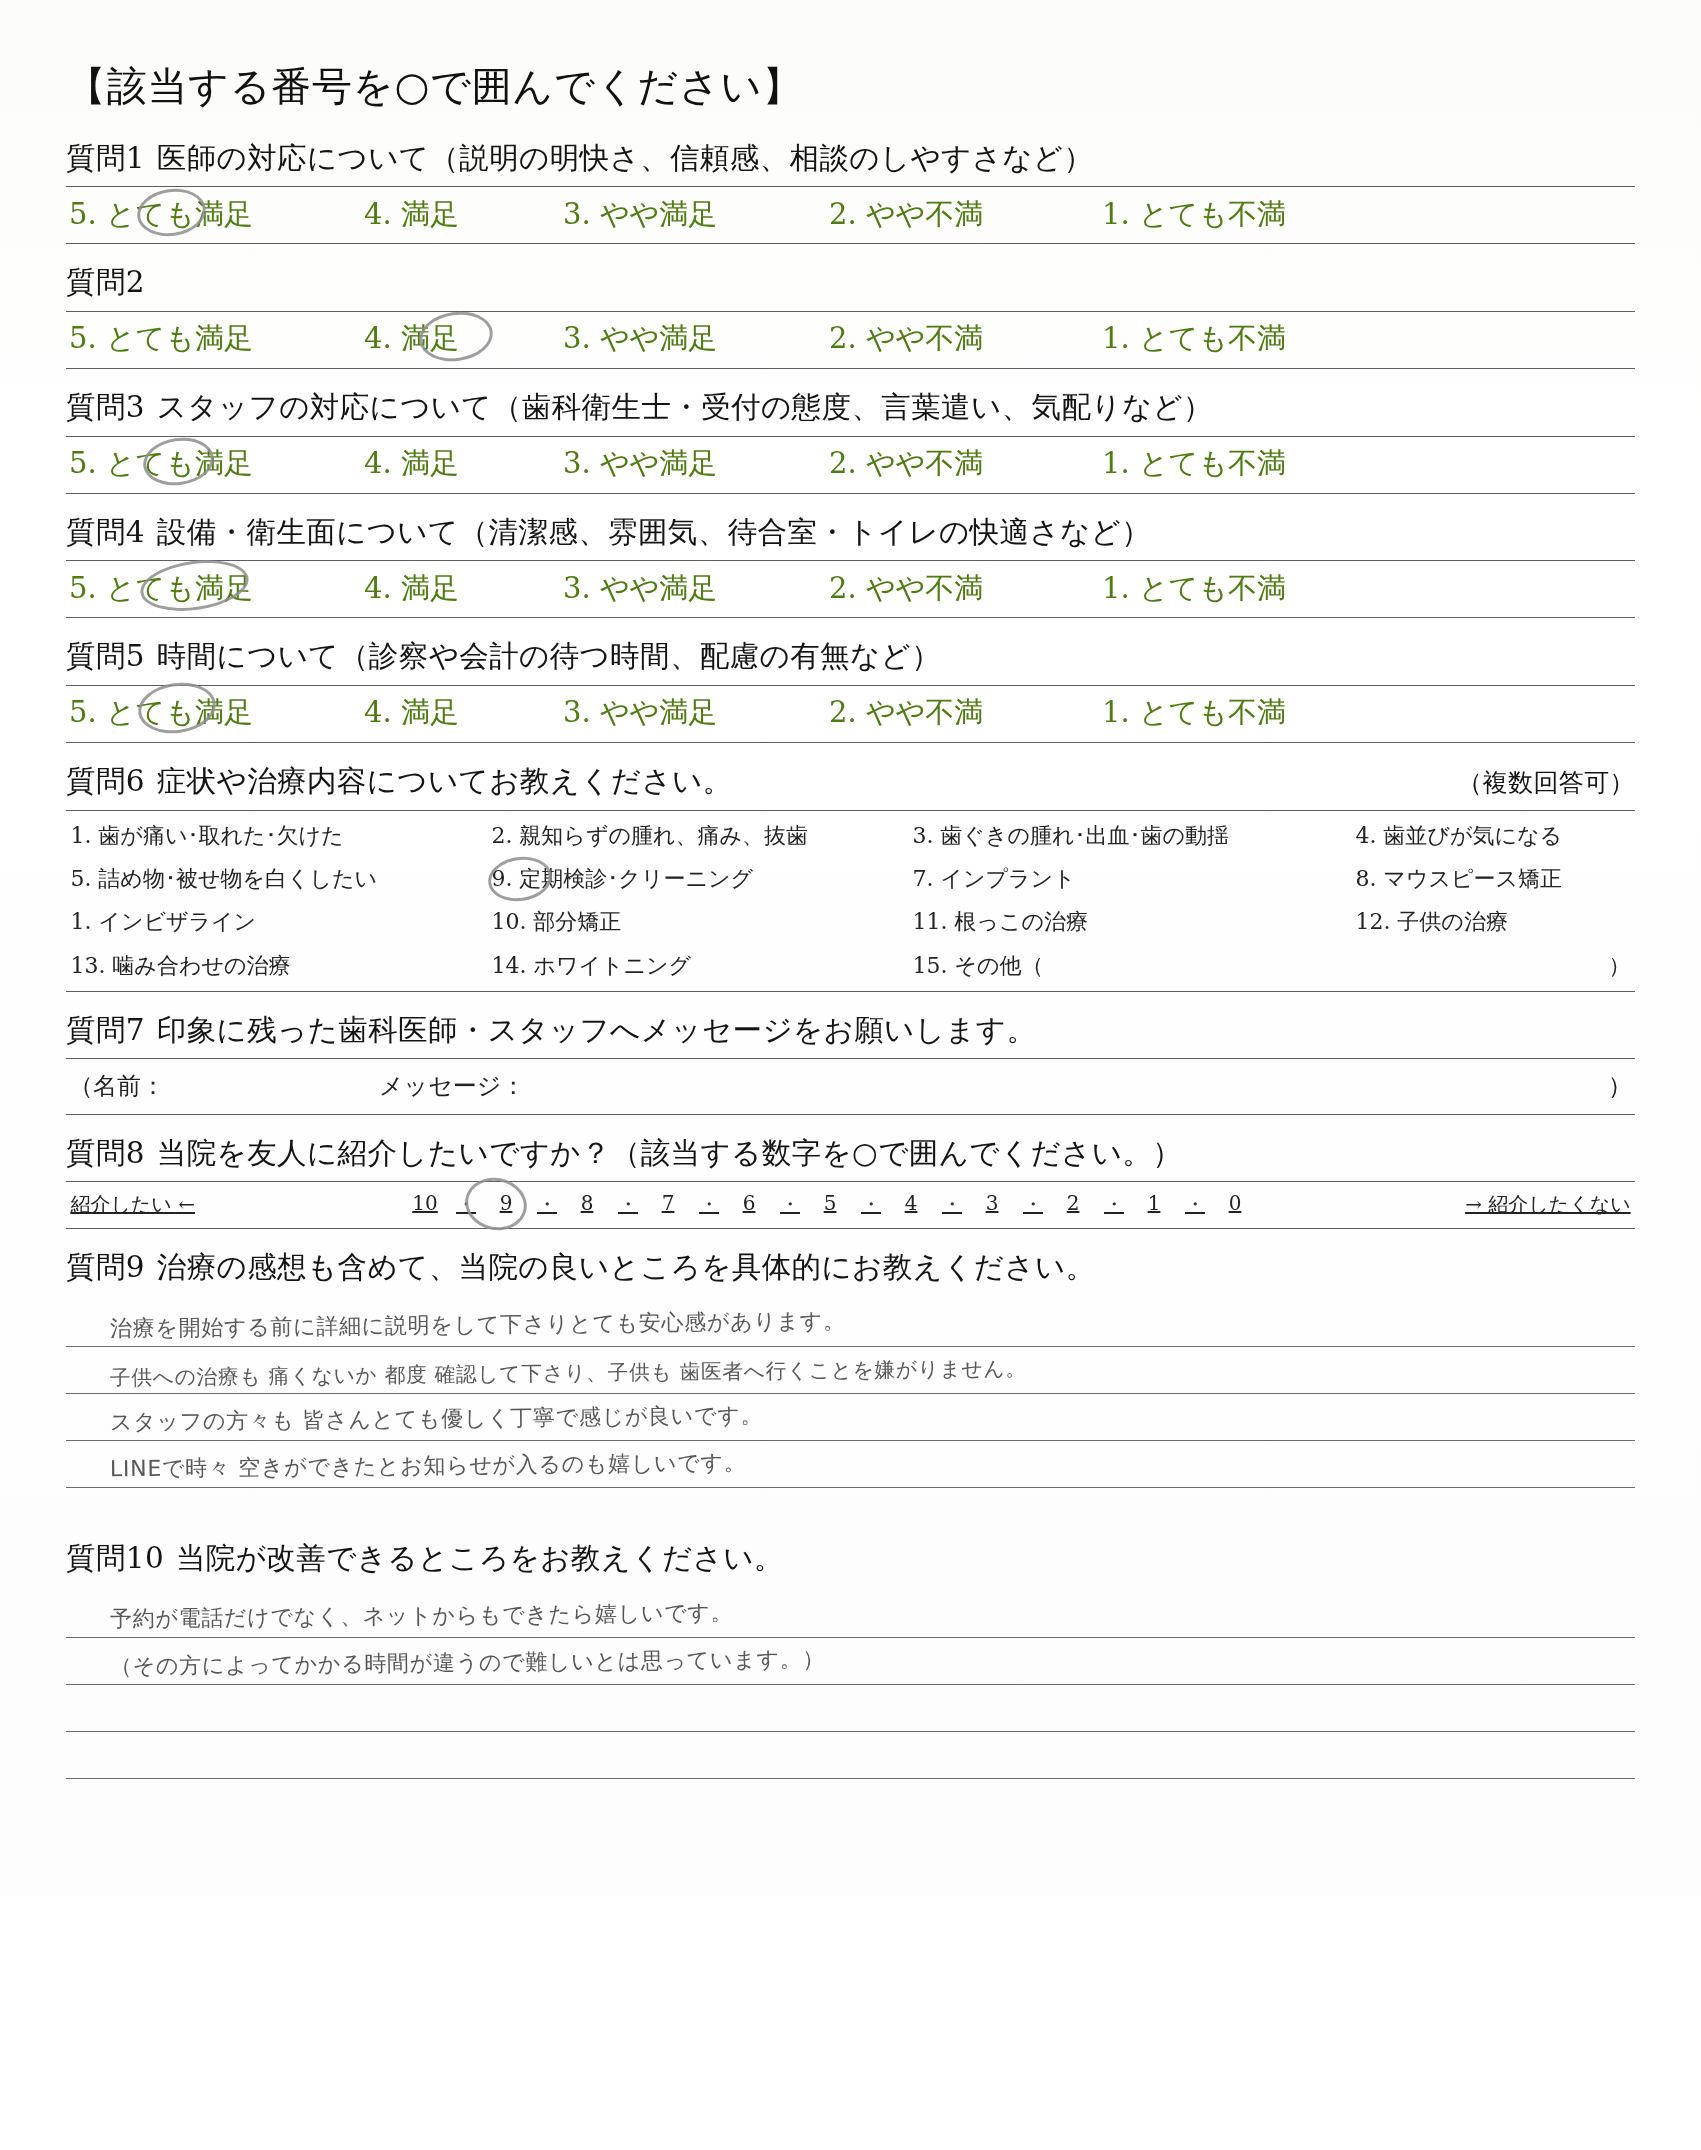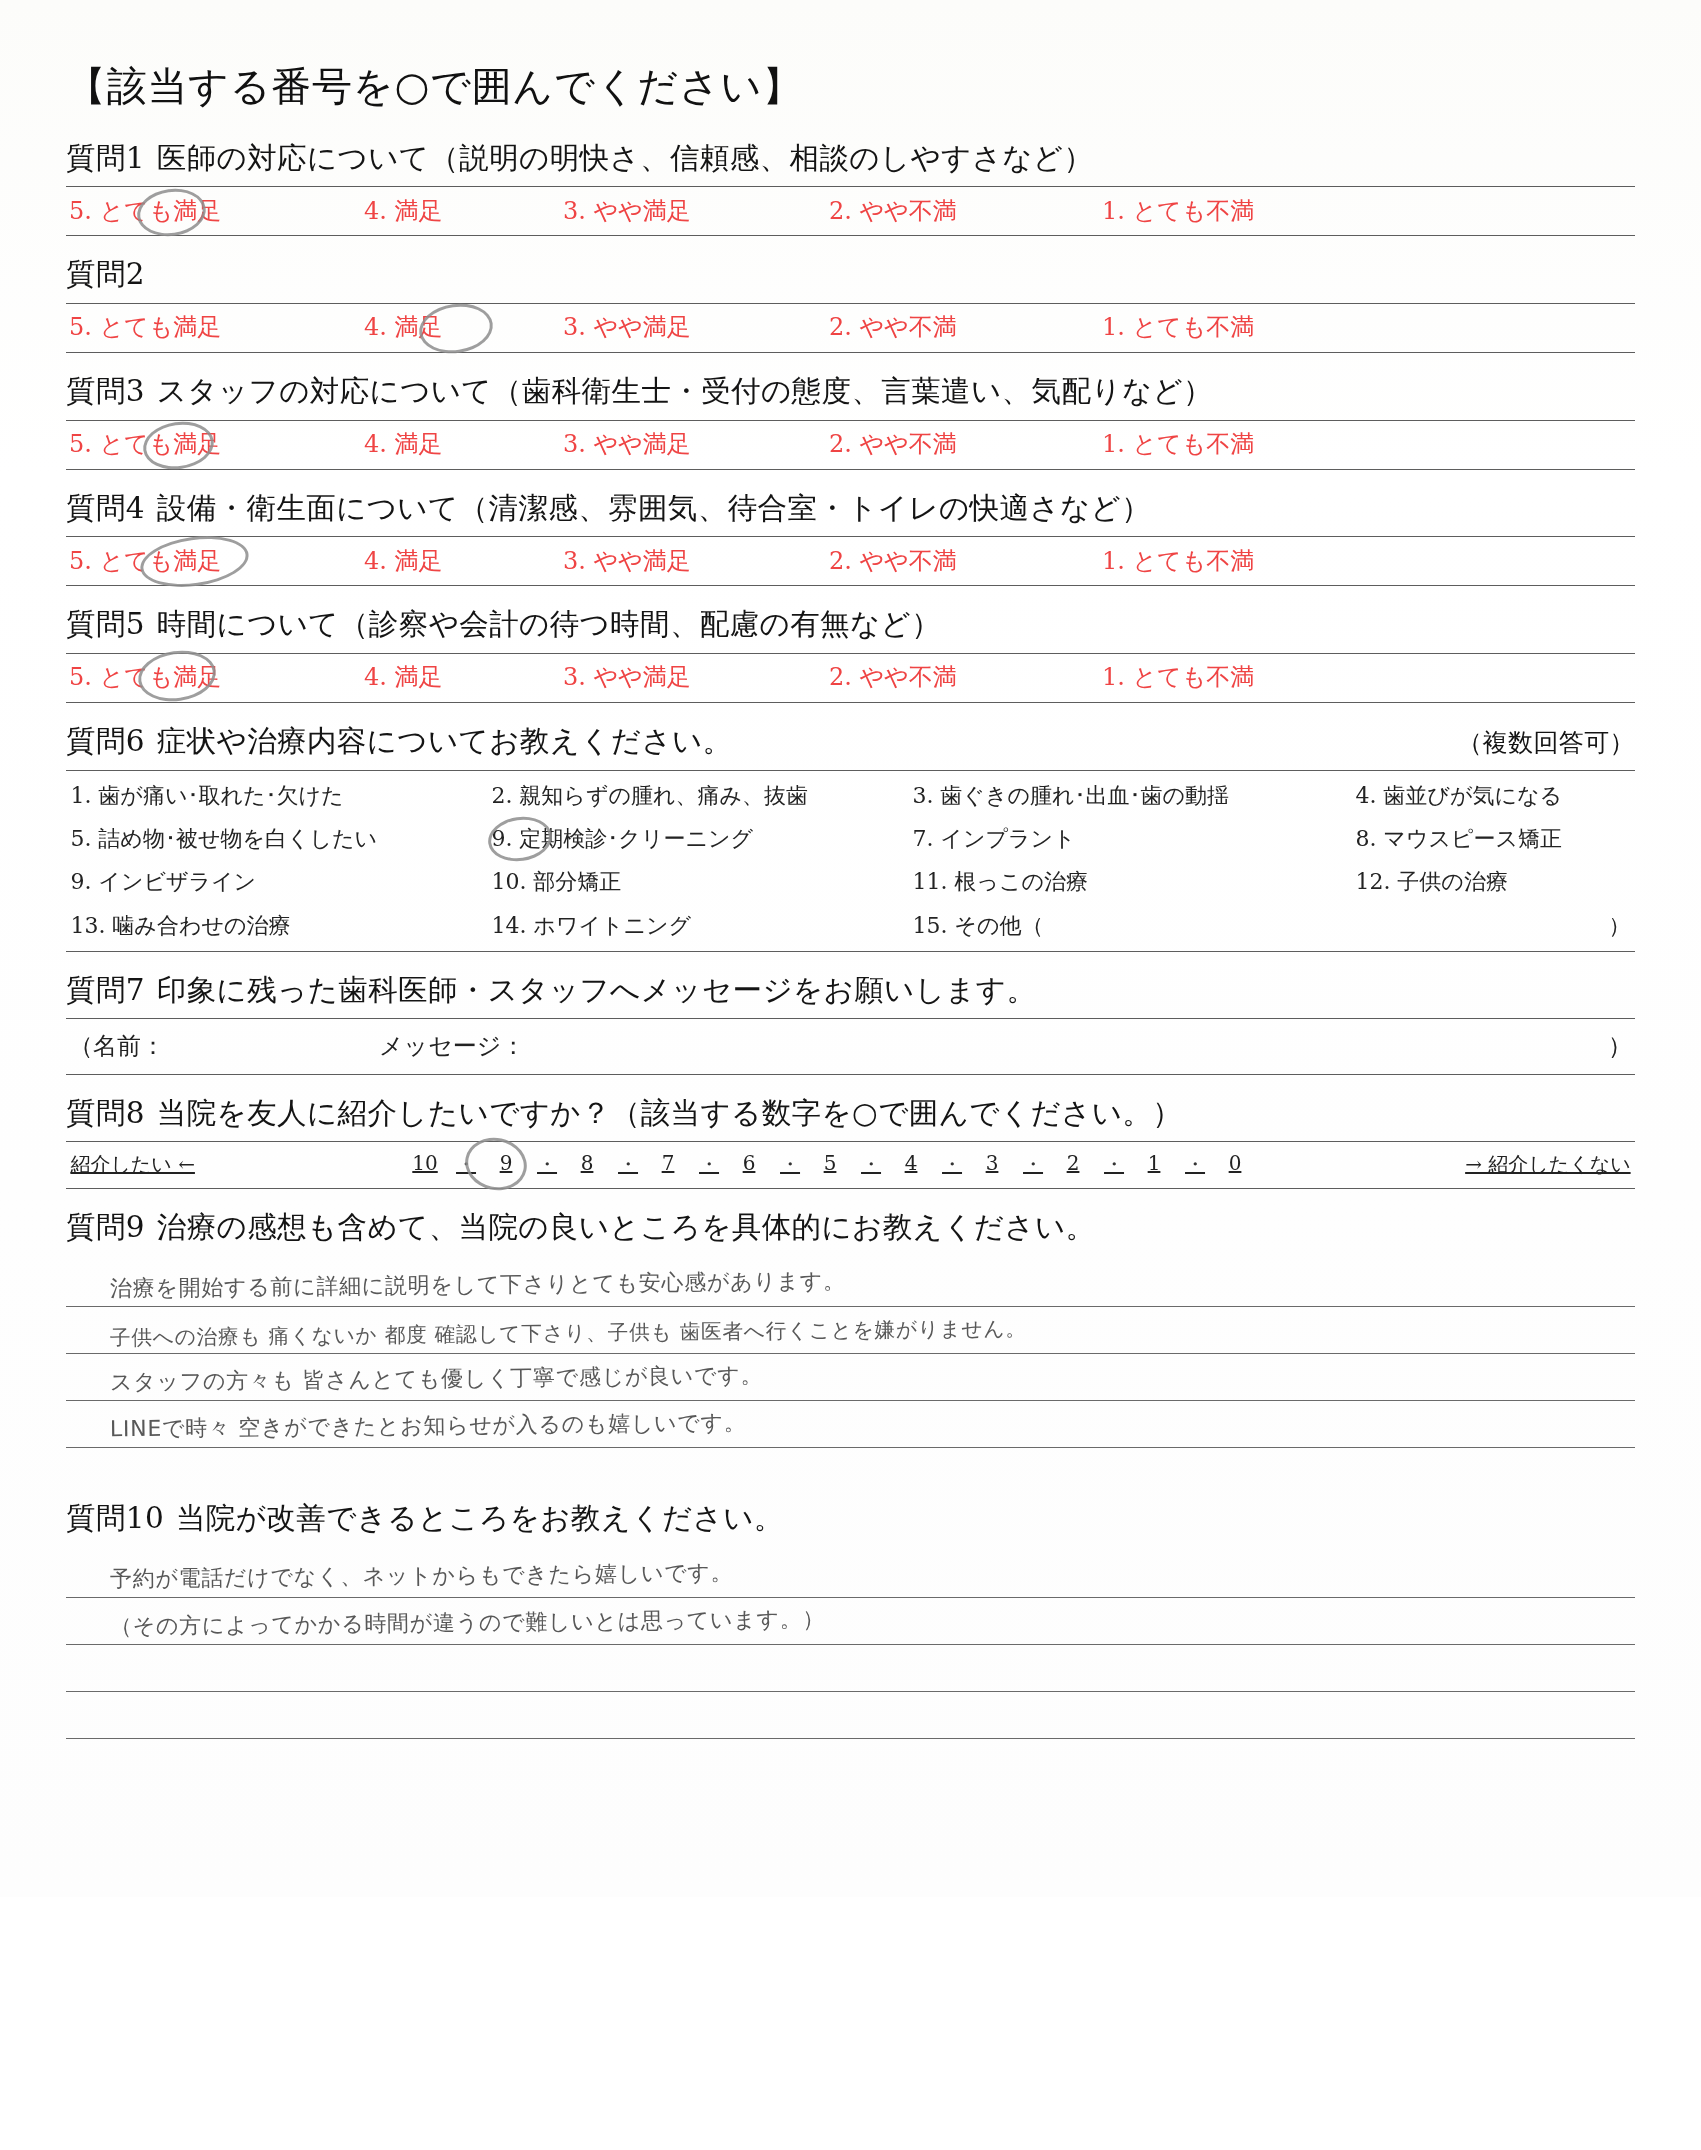--- a/index.html
+++ b/index.html
@@ -59,23 +59,23 @@
 
   .rule {
     border-bottom: 1.5px solid #5d5d5d;
     height: 0;
     margin: 0 0 0 0;
   }
 
   .scale-row {
     display: flex;
     align-items: center;
-    font-size: 24px;
-    font-family: "DejaVu Serif", serif;
-    color: #ef4444;
+    font-size: 29px;
+    font-family: "DejaVu Serif", serif;
+    color: #4d7c0f;
     padding: 7.4px 3px 8.9px 3px;
     position: relative;
   }
   .scale-opt { white-space: nowrap; }
   .scale-opt.o1 { width: 295px; }
   .scale-opt.o2 { width: 199px; }
   .scale-opt.o3 { width: 266px; }
   .scale-opt.o4 { width: 273px; }
   .scale-opt.o5 { width: 221px; }
 
@@ -261,21 +261,21 @@
         <span class="cell">1. 歯が痛い･取れた･欠けた</span>
         <span class="cell">2. 親知らずの腫れ、痛み、抜歯</span>
         <span class="cell">3. 歯ぐきの腫れ･出血･歯の動揺</span>
         <span class="cell right">4. 歯並びが気になる</span>
 
         <span class="cell">5. 詰め物･被せ物を白くしたい</span>
         <span class="cell">9. 定期検診･クリーニング</span>
         <span class="cell">7. インプラント</span>
         <span class="cell right">8. マウスピース矯正</span>
 
-        <span class="cell">9. インビザライン</span>
+        <span class="cell">1. インビザライン</span>
         <span class="cell">10. 部分矯正</span>
         <span class="cell">11. 根っこの治療</span>
         <span class="cell right">12. 子供の治療</span>
 
         <span class="cell">13. 噛み合わせの治療</span>
         <span class="cell">14. ホワイトニング</span>
         <span class="cell">15. その他（</span>
         <span class="cell right" style="text-align:right;">）</span>
 
         <span class="circle-mark" style="left:422px; top:46px; width:58px; height:38px;"></span>

